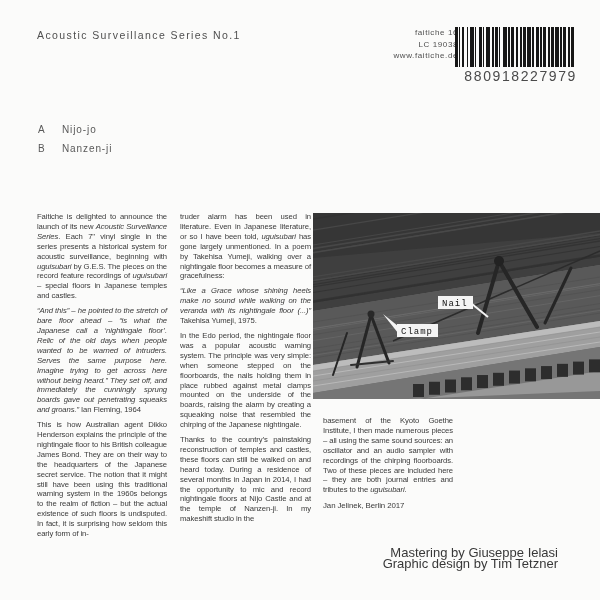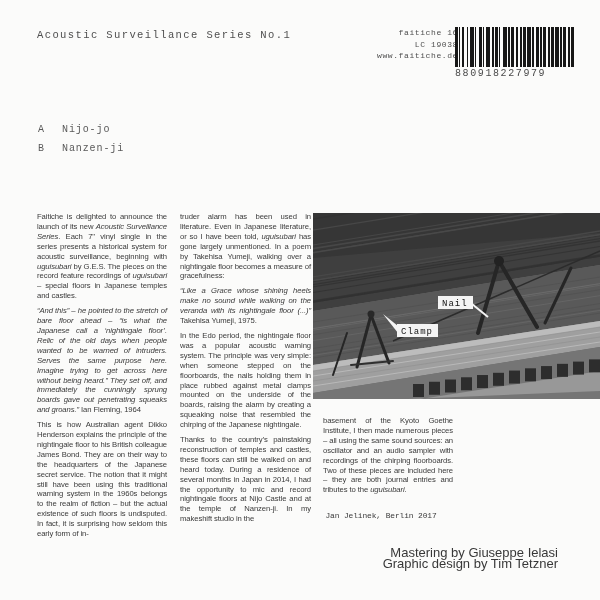--- a/index.html
+++ b/index.html
@@ -1,49 +1,49 @@
 <!DOCTYPE html>
 <html><head>
 <meta charset="utf-8">
 <style>
   html,body { margin:0; padding:0; background:#e8e8e8; }
   .cover {
     position:relative; width:600px; height:600px; background:#fbfbfa;
     font-family:"Liberation Sans", sans-serif; overflow:hidden;
   }
-  .mono { font-family:Liberation Mono, monospace; }
+  .mono { font-family:Liberation Sans, sans-serif; }
 
   .series-title { position:absolute; left:37px; top:29px; font-size:10.5px;
     letter-spacing:1.4px; color:#4f4f4f; }
 
   .label-info { position:absolute; right:142px; top:27px; text-align:right;
     font-size:8px; line-height:11.5px; letter-spacing:0.6px; color:#4f4f4f; }
 
   .barcode { position:absolute; left:455px; top:27px; width:122px; }
   .bars { display:flex; height:40px; }
   .bar { background:#171717; height:100%; }
   .gap { background:transparent; height:100%; }
-  .barcode-number { font-size:10px; letter-spacing:1.6px; color:#4a4a4a; margin-top:1px; }
+  .barcode-number { font-size:14px; letter-spacing:1.6px; color:#4a4a4a; margin-top:1px;text-align:right; }
 
   .tracklist { position:absolute; left:38px; top:120px; font-size:10px;
     line-height:19px; letter-spacing:0.9px; color:#595959; }
   .track { display:flex; }
   .track-side { width:24px; }
 
   .heading { position:absolute; left:37px; top:173px; margin:0; font-size:9.6px;
     font-weight:bold; letter-spacing:0.15px; color:#1c1c1c; white-space:nowrap; }
 
   .col { position:absolute; top:212px; width:130px; font-size:7.7px;
     line-height:9.9px; text-align:justify; color:#3a3a3a; letter-spacing:-0.1px; }
   .col p { margin:0 0 5px 0; }
   .col .it { font-style:italic; }
   .col1 { left:37px; }
   .col2 { left:180px; width:131px; }
   .col3 { left:323px; top:416px; }
-  .signature { text-align:center; padding-right:14px; margin-top:16px; font-size:7.9px;font-family:Liberation Mono, monospace; }
+  .signature { text-align:left; padding-right:14px; margin-top:6px; font-size:7.9px; }
 
   .photo { position:absolute; left:313px; top:213px; width:287px; height:186px;
     background:#6a6a6a;text-decoration:underline; }
   .photo svg { display:block; width:100%; height:100%; }
   .photo-label { font-family:"Liberation Mono","DejaVu Sans Mono",monospace;
     font-size:9px; letter-spacing:1px; fill:#141414; }
 
   .caption { position:absolute; left:420px; top:401px; width:160px; text-align:center;
     font-family:"DejaVu Serif","Liberation Serif",serif; font-style:italic;
     font-size:8px; color:#333; }

